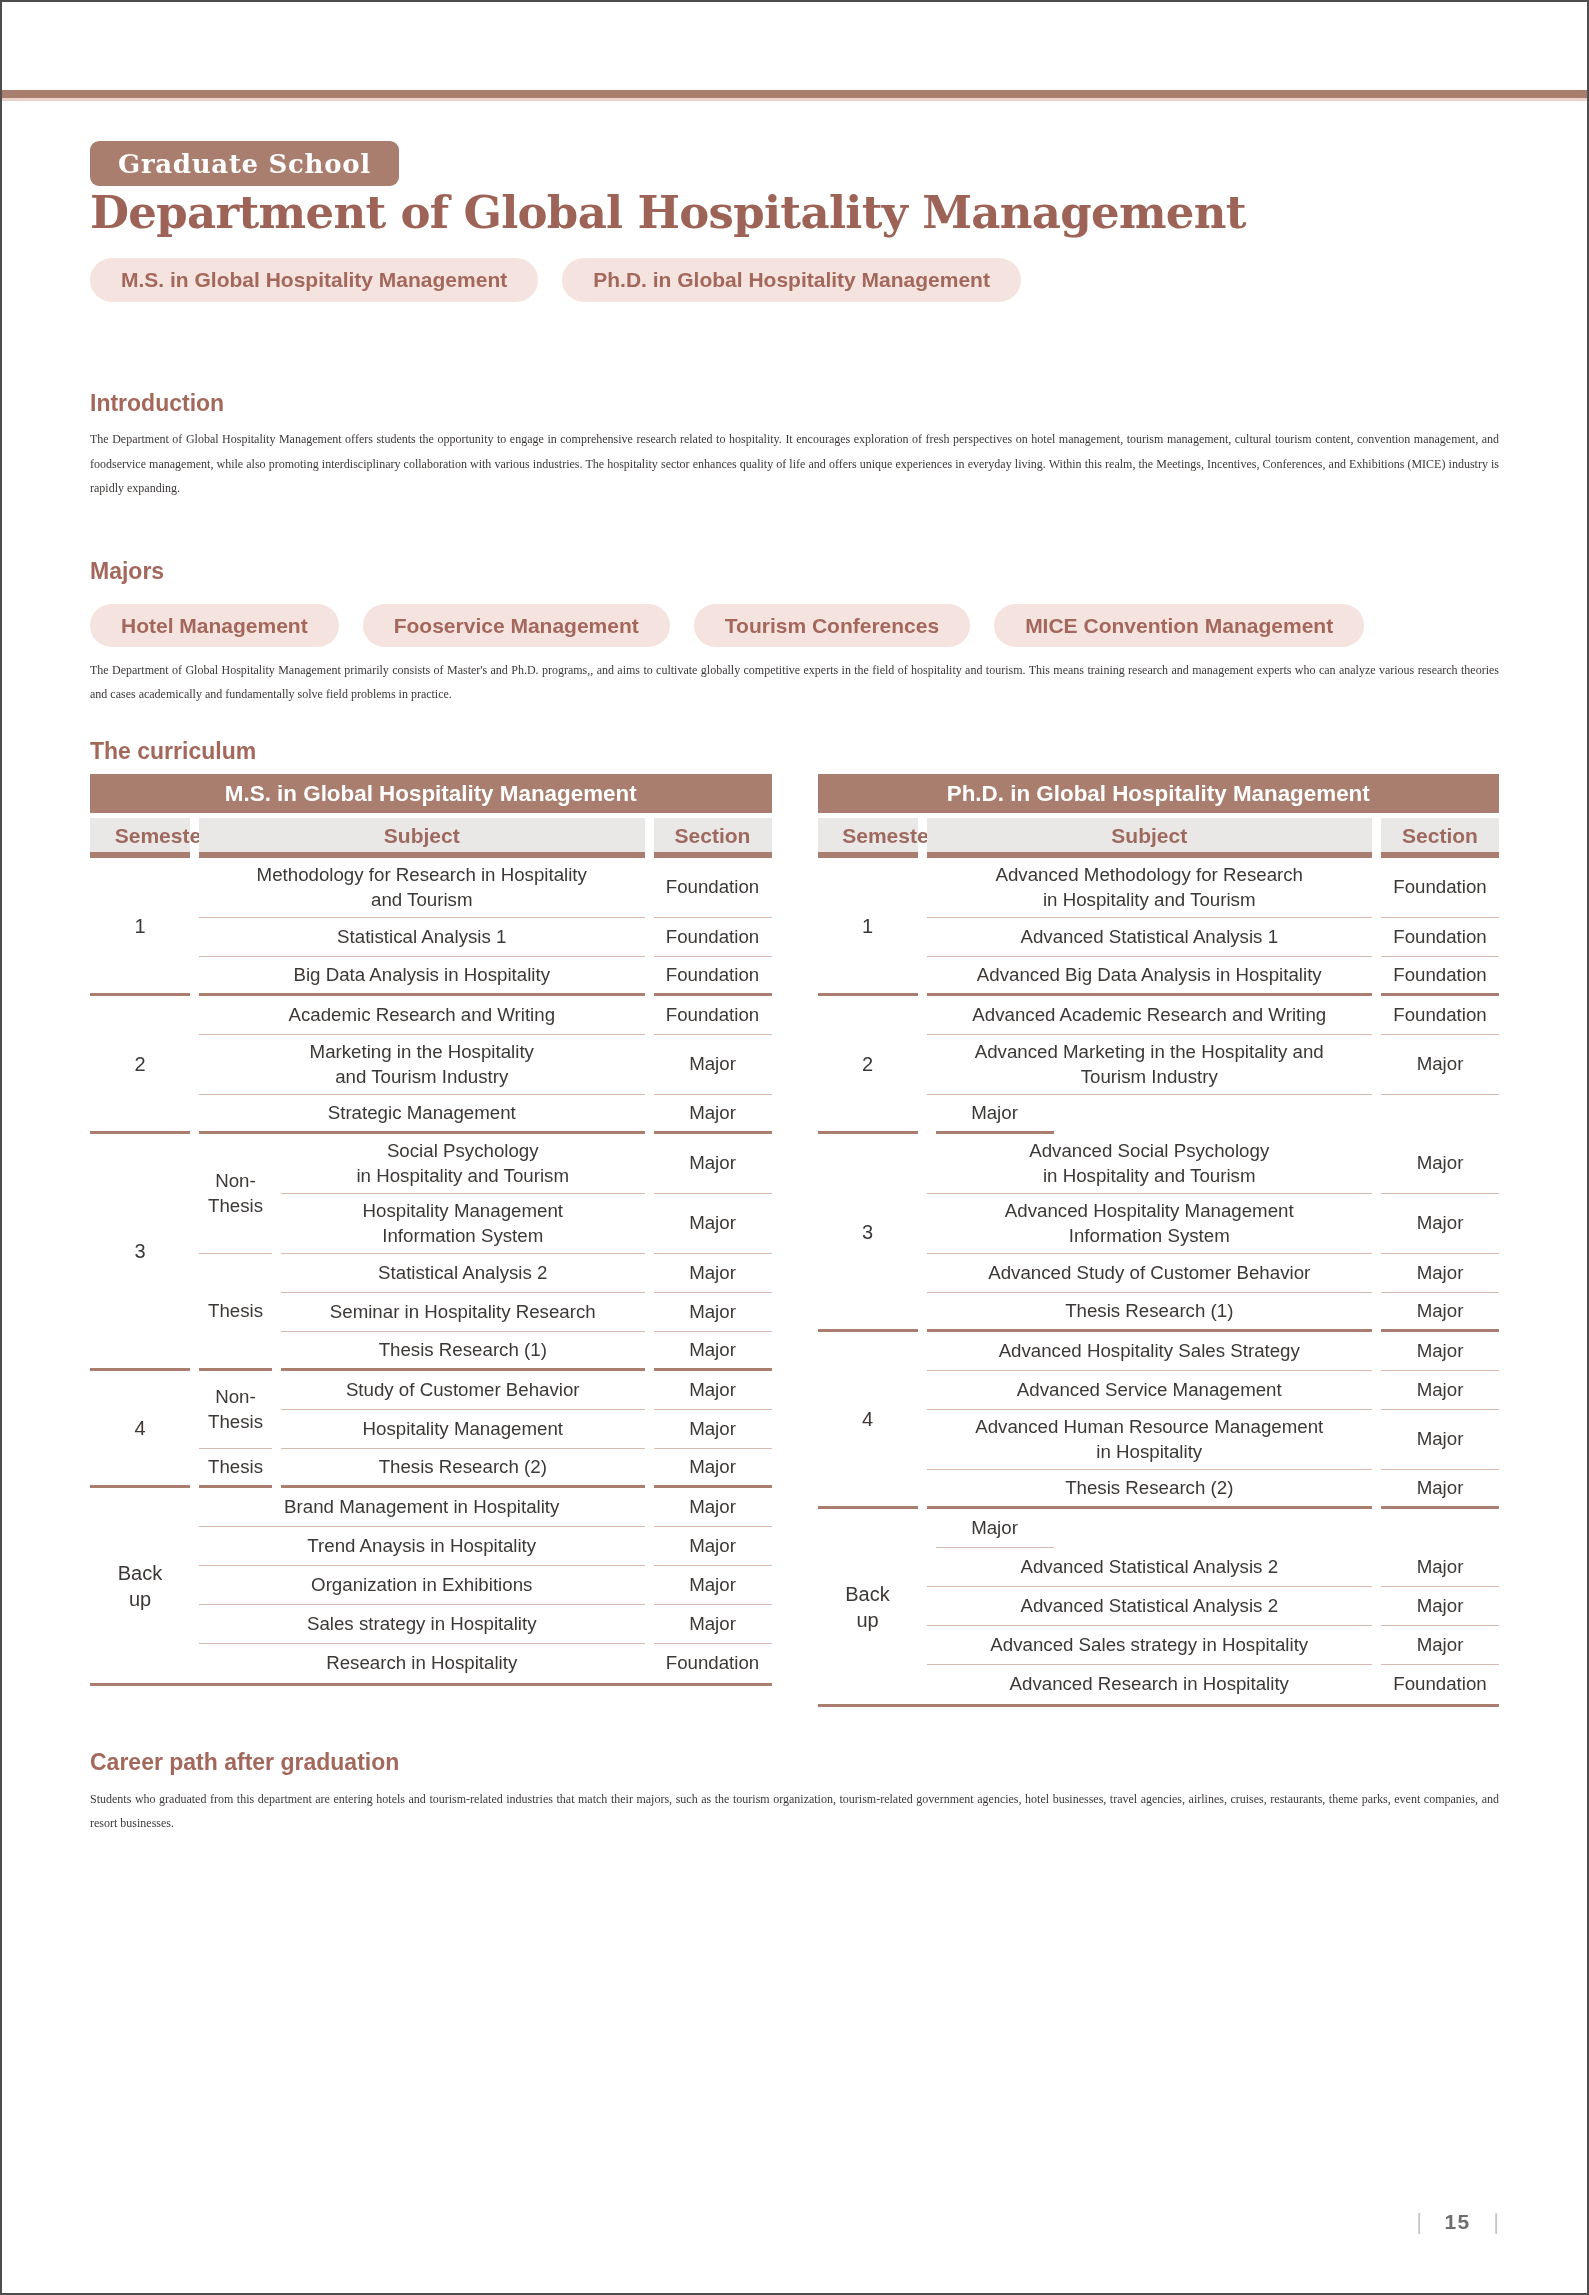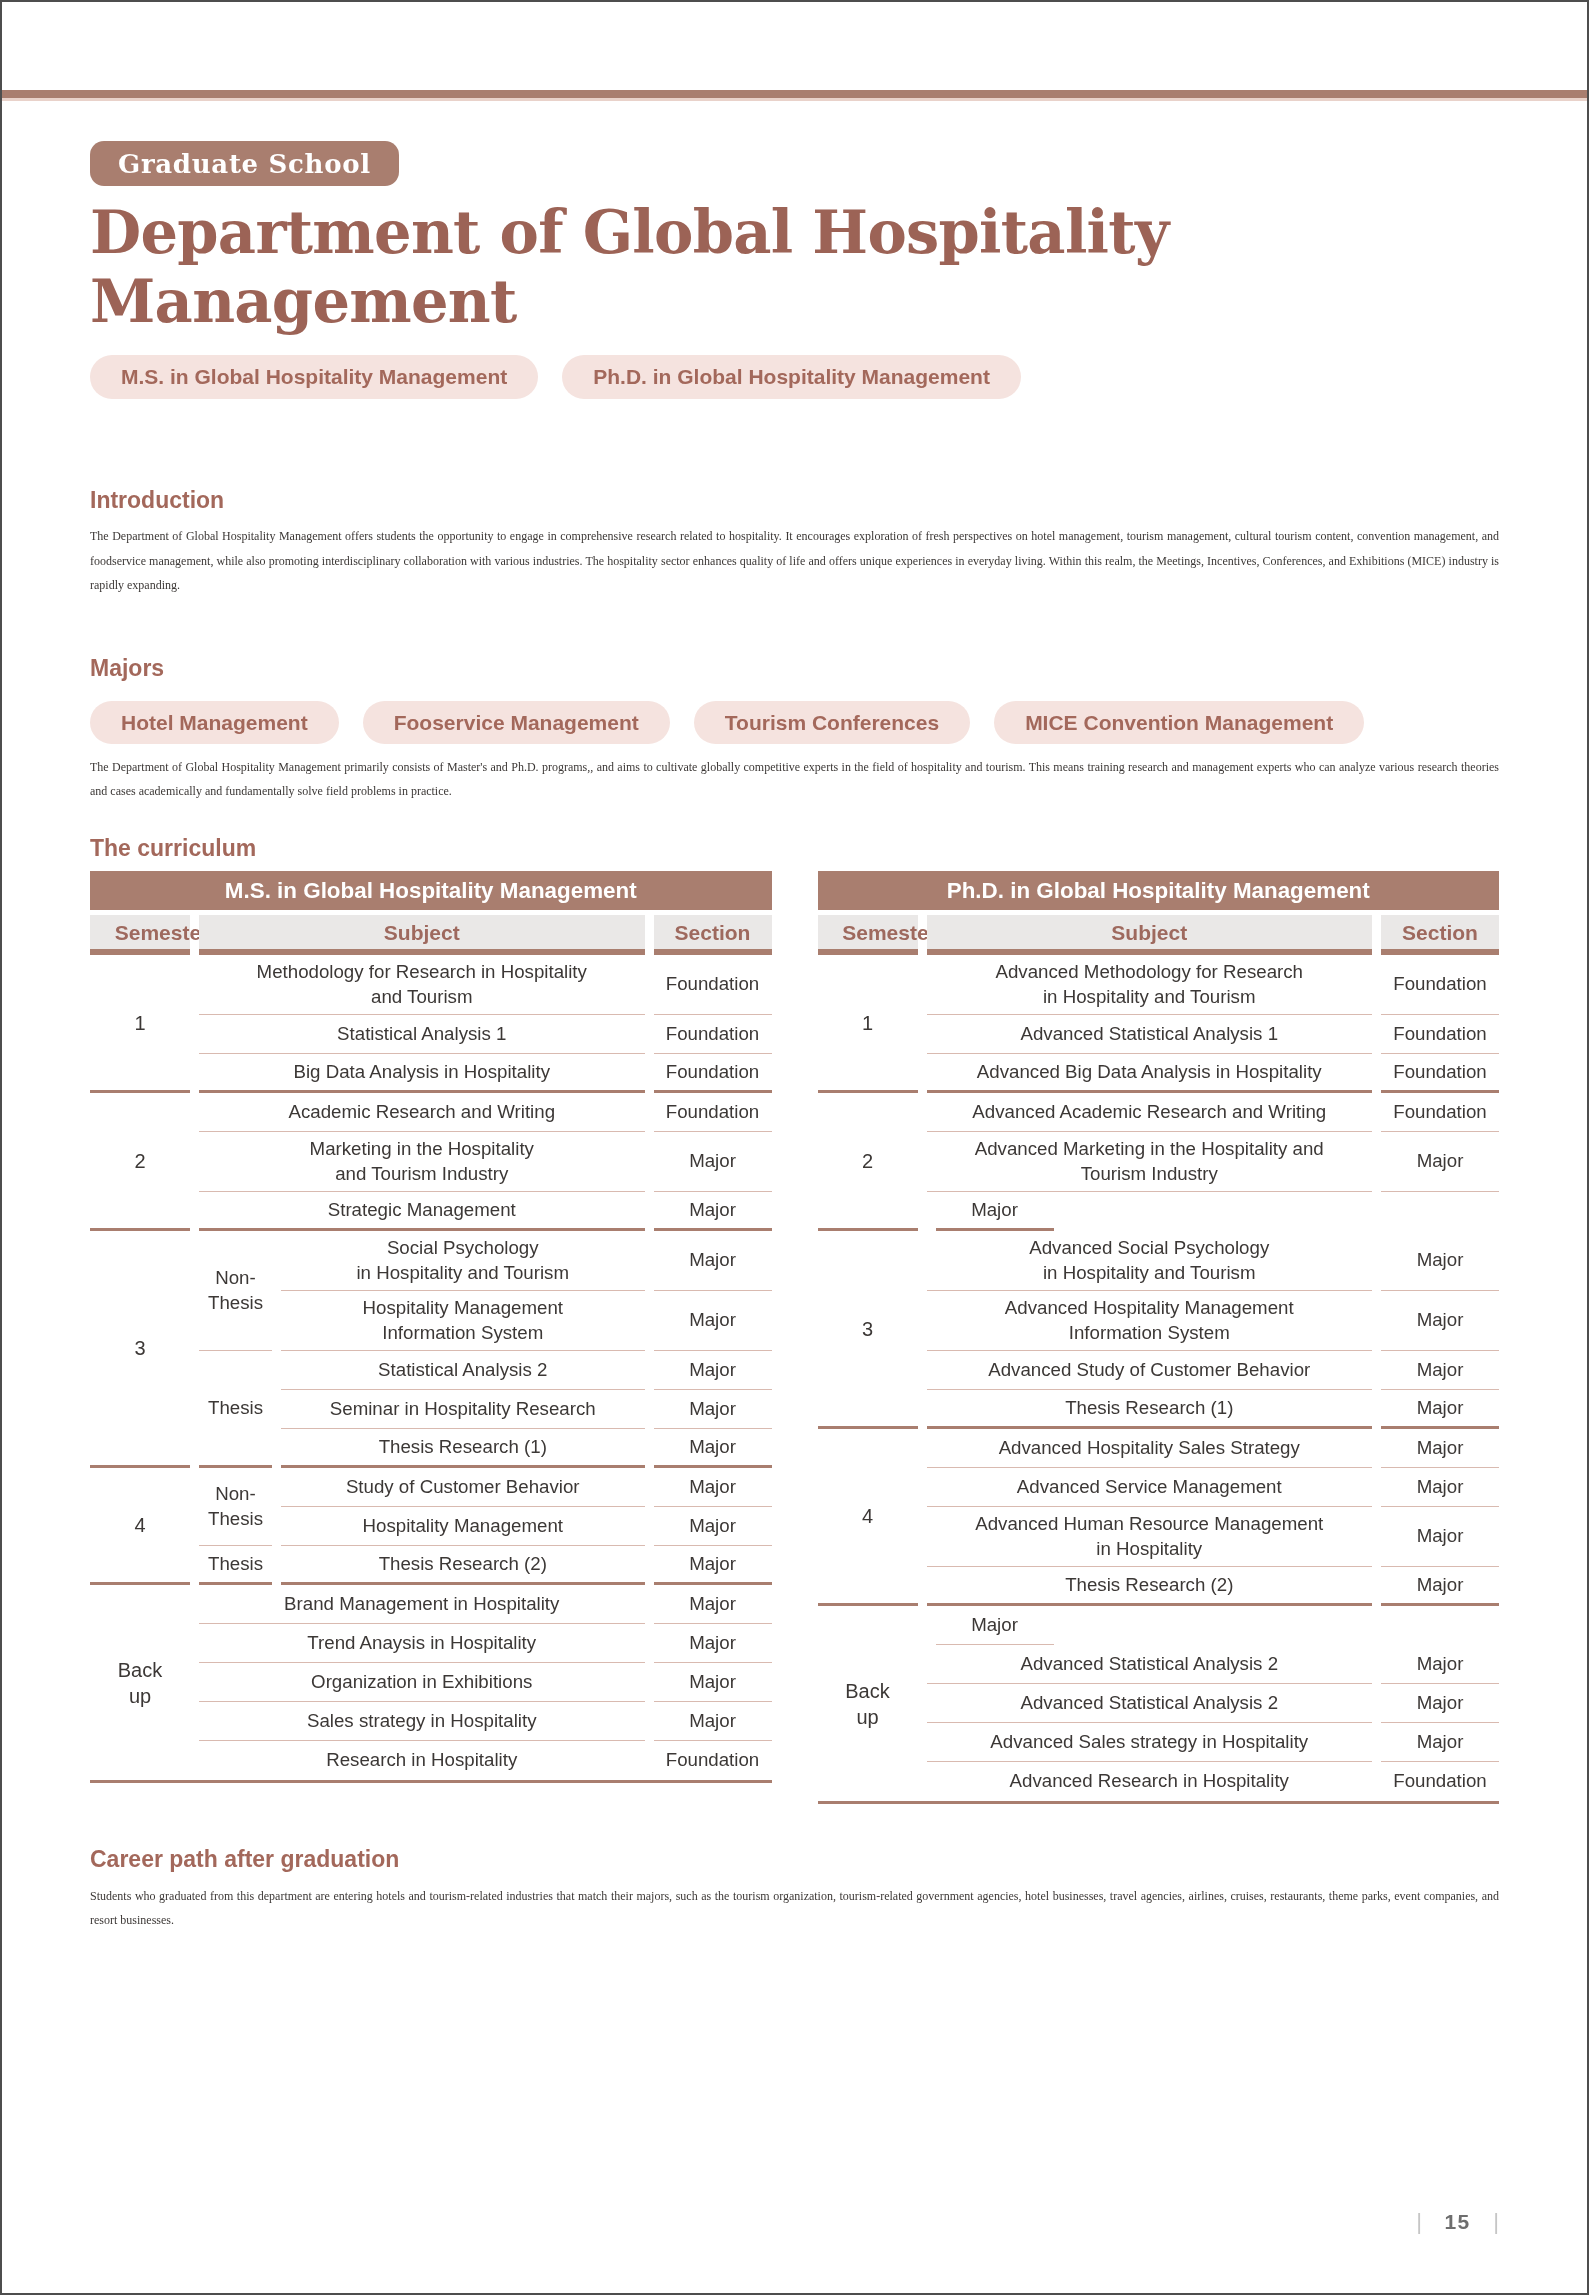--- a/index.html
+++ b/index.html
@@ -15,22 +15,22 @@
     --frame:#4e4e4e;
   }
   *{margin:0;padding:0;box-sizing:border-box;}
   html,body{background:#fff;}
   body{font-family:"Liberation Sans",sans-serif;color:var(--body);}
   .page{position:relative;width:1589px;height:2295px;background:#fff;border:2.2px solid var(--frame);overflow:hidden;}
   .topbar{position:absolute;top:88px;left:0;width:100%;height:11.2px;background:var(--brown);border-bottom:3.7px solid var(--brown-underline);}
   .content{position:absolute;top:103px;left:0;width:100%;padding:0 88px;}
   .badge{display:inline-block;margin-top:36px;background:var(--brown);color:#fff;
          font-family:"DejaVu Serif",serif;font-weight:bold;font-size:26px;letter-spacing:0.7px;
-         padding:7.5px 28px;border-radius:14px;}
-  .pagetitle{margin-top:12px;font-family:"DejaVu Serif",serif;font-weight:bold;font-size:59px;
+         padding:7.5px 28px;border-radius:9px;}
+  .pagetitle{font-family:"DejaVu Serif",serif;font-weight:bold;font-size:45px;
          color:var(--title);letter-spacing:-0.7px;}
   .pillrow{display:flex;gap:24px;margin-top:19.4px;flex-wrap:wrap;}
   .pill{background:var(--pill-bg);color:var(--heading);font-weight:bold;font-size:21px;
         padding:9.7px 31px;border-radius:747px;white-space:nowrap;}
   .section-heading{color:var(--heading);font-weight:bold;font-size:23px;}
   .mt-intro{margin-top:88px;}
   .mt-majors{margin-top:57px;}
   .mt-edu{margin-top:49px;}
   .mt-curr{margin-top:31px;}
   .mt-career{margin-top:42px;}

